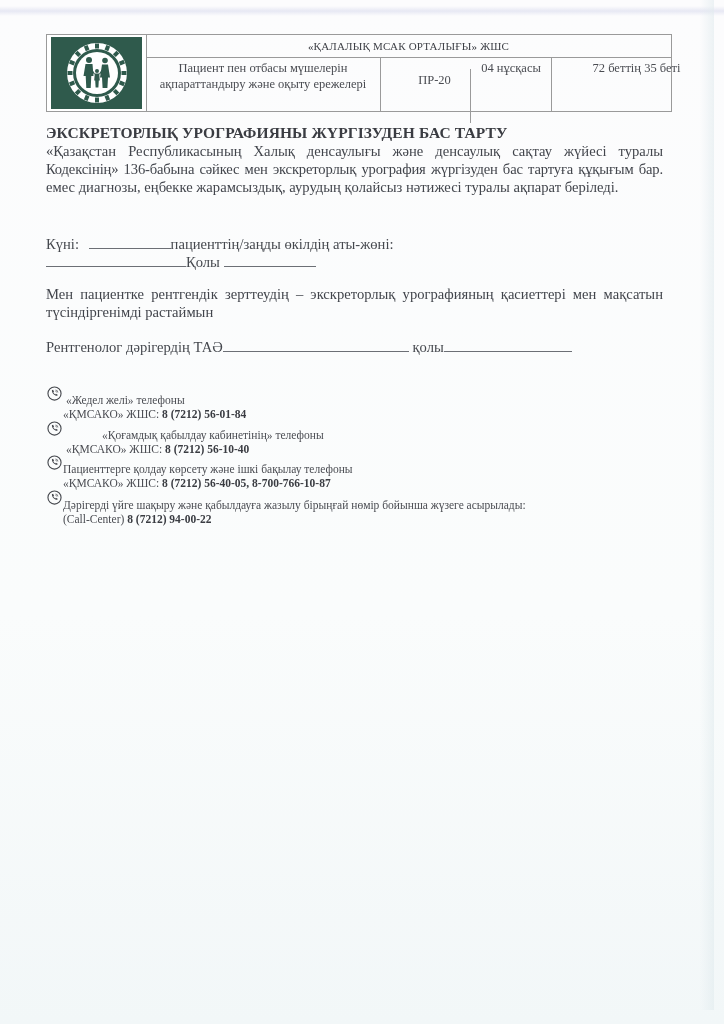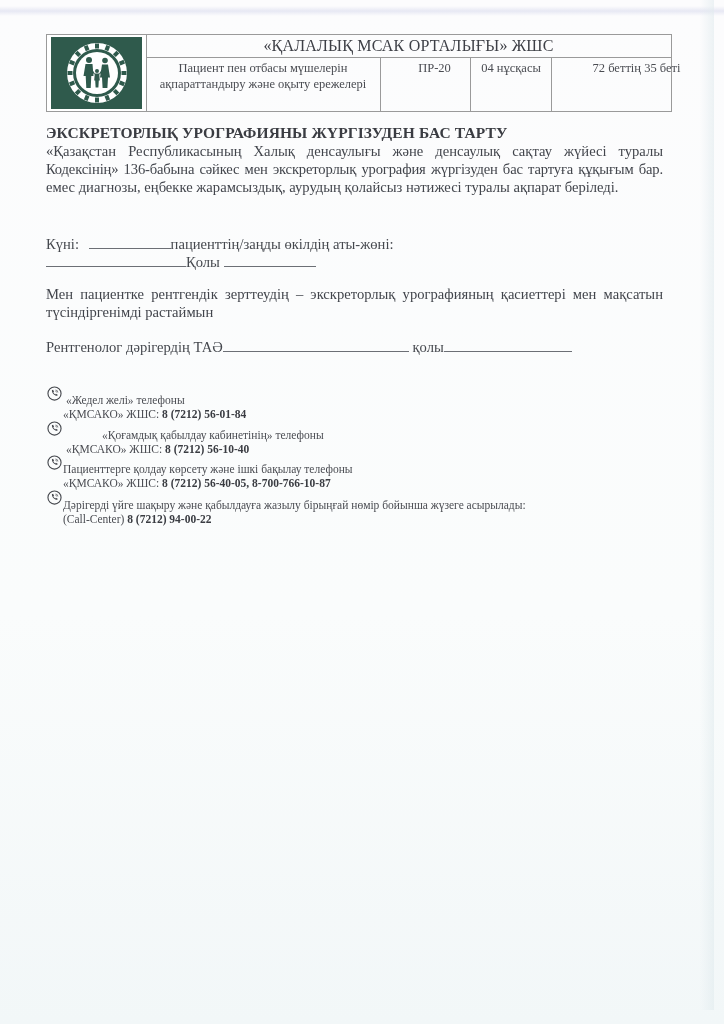--- a/index.html
+++ b/index.html
@@ -37,30 +37,30 @@
     background: #fff;
   }
   .hdr .logo-box {
     width: 91px; height: 72px; background: #2f5a4c;
     display: flex; align-items: center; justify-content: center;
   }
   .hdr .title-row {
     position: absolute; left: 99px; top: 0; right: 0; height: 22px;
     border-bottom: 1px solid #9a9a9a;
     display: flex; align-items: center; justify-content: center;
-    font-size: 16px; color: #3d3f46; letter-spacing: 0.2px;
+    font-size: 11px; color: #3d3f46; letter-spacing: 0.2px;
   }
   .hdr .cell {
     position: absolute; top: 22px; height: 54px;
     border-right: 1px solid #9a9a9a;
     font-size: 12.5px; color: #4a4c52; text-align: center;
     line-height: 16px; padding-top: 3px; box-sizing: border-box;
   }
   .hdr .c1 { left: 99px; width: 235px; }
-  .hdr .c2 { left: 352px; width: 72px; }
+  .hdr .c2 { left: 352px; width: 72px; margin-top: 12px; }
   .hdr .c3 { left: 424px; width: 81px; }
   .hdr .c4 { left: 530px; width: 119px; border-right: none; }
 
   
   .heading {
     position: absolute; left: 46px; top: 124px;
     font-size: 15.5px; font-weight: bold; color: #3a3c42; letter-spacing: 0.1px;
   }
   .para {
     position: absolute; left: 46px; width: 617px;

